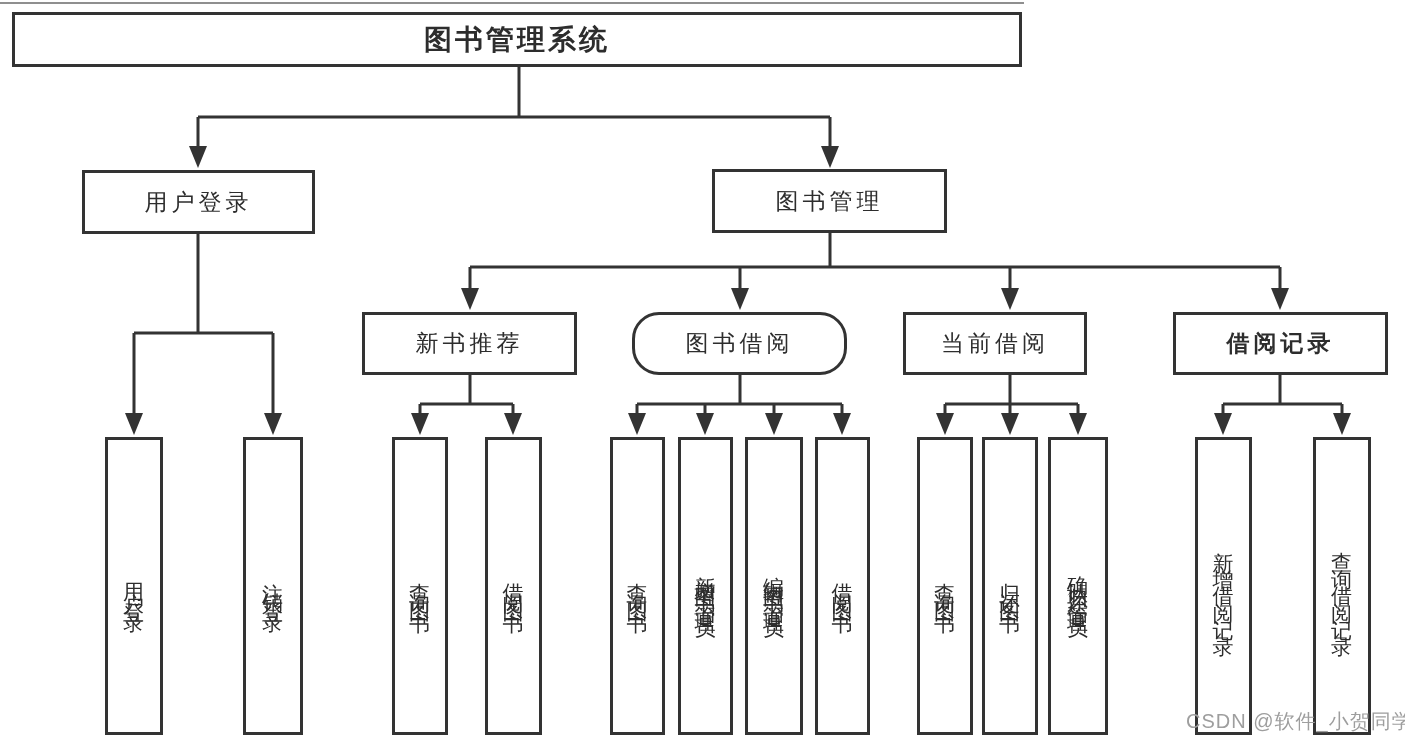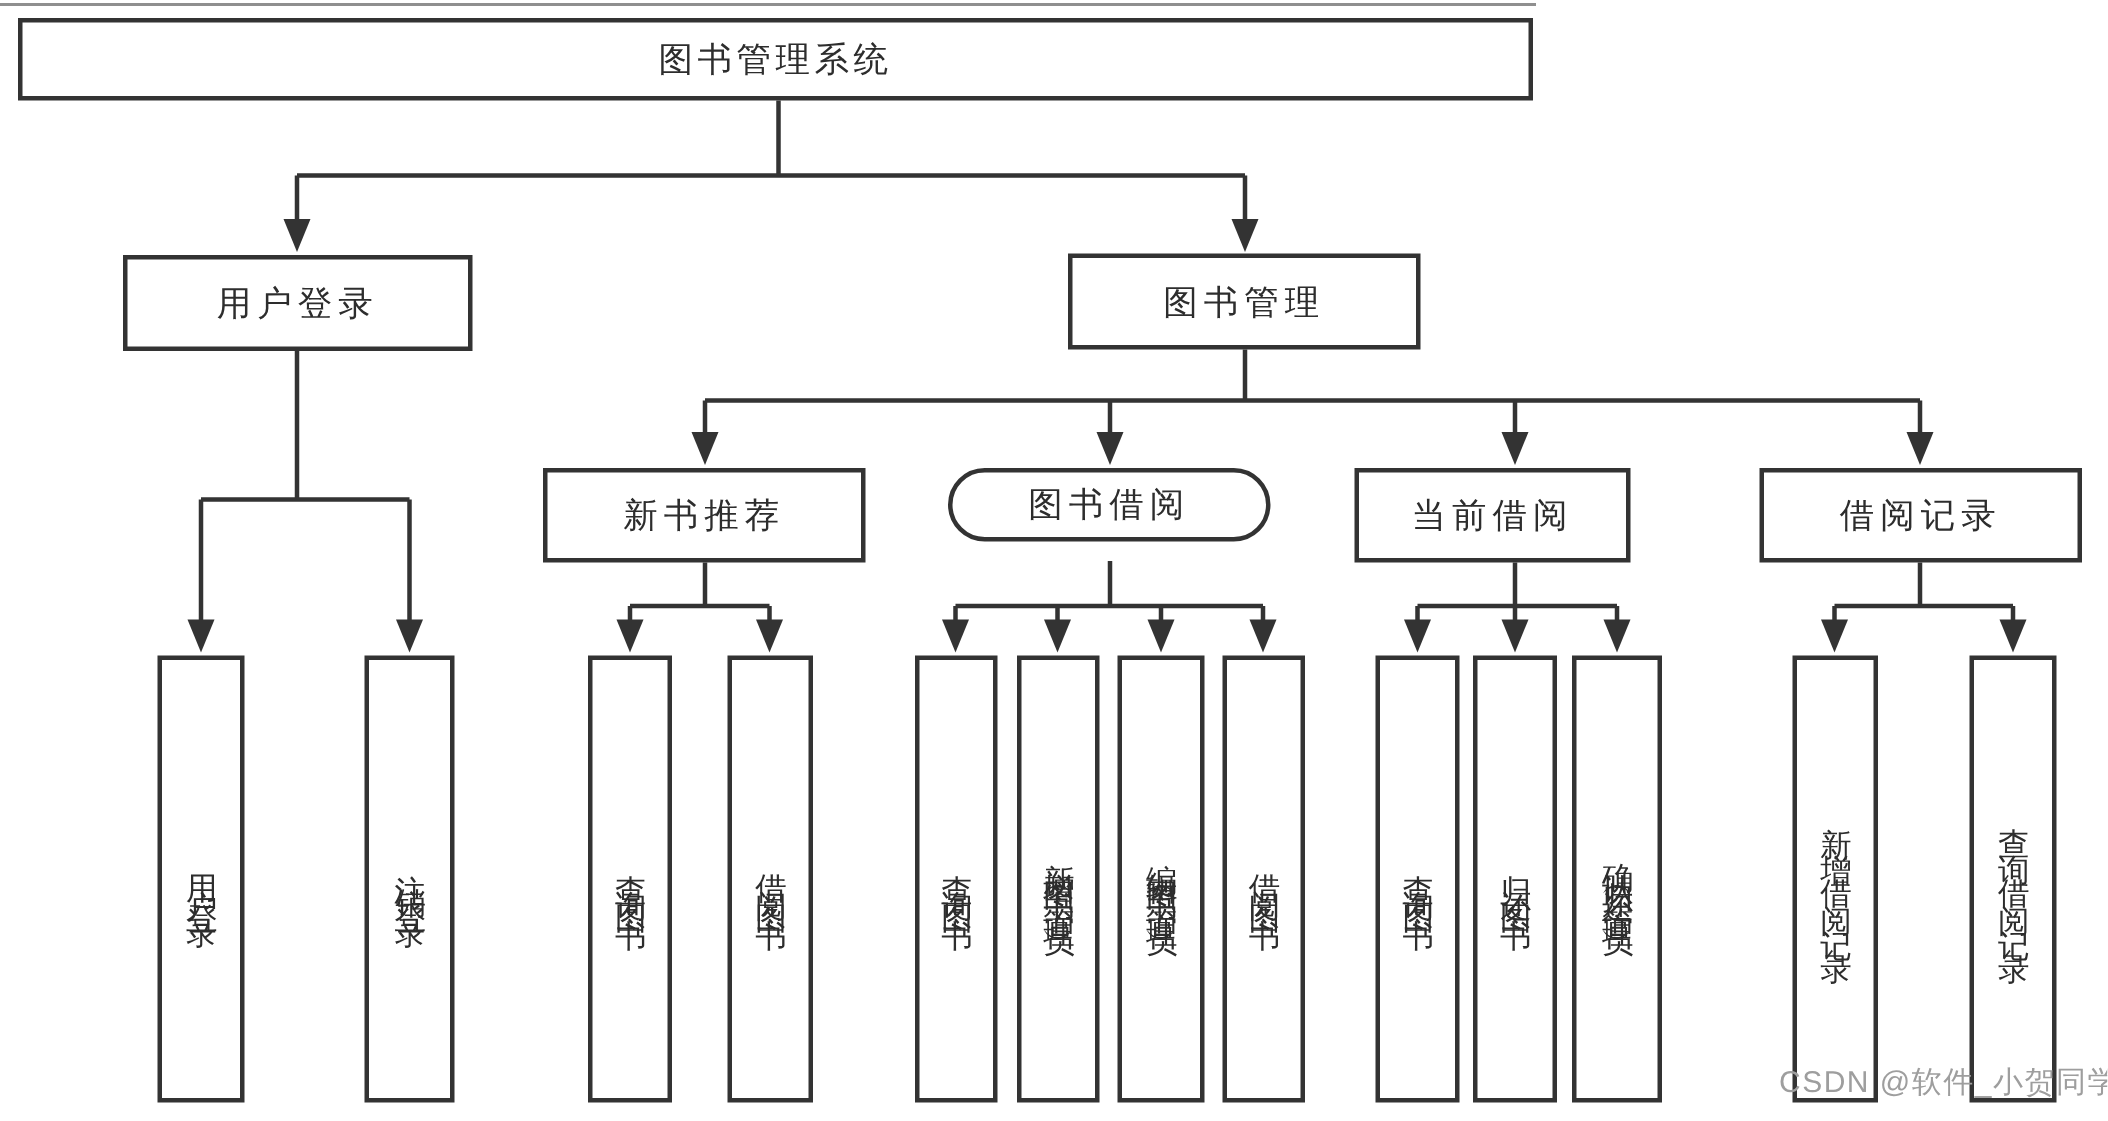--- a/index.html
+++ b/index.html
@@ -13,21 +13,21 @@
   #wires{position:absolute;left:0;top:0;width:1405px;height:747px;}
   .node{
     position:absolute;
     box-sizing:border-box;
     border:3px solid #333333;
     background:#ffffff;
     display:flex;align-items:center;justify-content:center;
     color:#2d2d2d;
   }
   .h-node{font-size:23px;letter-spacing:4px;white-space:nowrap;}
-  .root-node{font-size:23px;letter-spacing:3px;}
+  .root-node{font-size:28px;letter-spacing:3px;font-weight:bold;}
   .leaf{
     top:437px;height:298px;
   }
   .leaf .v-label{
     writing-mode:vertical-rl;
     text-orientation:mixed;
     font-size:21px;
     letter-spacing:10px;
     line-height:1;
     color:#2d2d2d;
@@ -90,27 +90,27 @@
   <div class="node h-node" style="left:82px;top:170px;width:233px;height:64px;">
     <span>用户登录</span>
   </div>
   <div class="node h-node" style="left:712px;top:169px;width:235px;height:64px;">
     <span>图书管理</span>
   </div>
 
   <div class="node h-node" style="left:362px;top:312px;width:215px;height:63px;">
     <span>新书推荐</span>
   </div>
-  <div class="node h-node" style="left:632px;top:312px;width:215px;height:49px;border-radius:27px;">
+  <div class="node h-node" style="left:632px;top:312px;width:215px;height:63px;border-radius:27px;">
     <span>图书借阅</span>
   </div>
   <div class="node h-node" style="left:903px;top:312px;width:184px;height:63px;">
     <span>当前借阅</span>
   </div>
-  <div class="node h-node" style="left:1173px;top:312px;width:215px;height:63px;">
+  <div class="node h-node" style="left:1173px;top:312px;width:215px;height:63px;font-weight:bold;">
     <span>借阅记录</span>
   </div>
 
   <div class="node leaf" style="left:105px;width:58px;">
     <span class="v-label">用户登录</span>
   </div>
   <div class="node leaf" style="left:243px;width:60px;">
     <span class="v-label">注销登录</span>
   </div>
 

